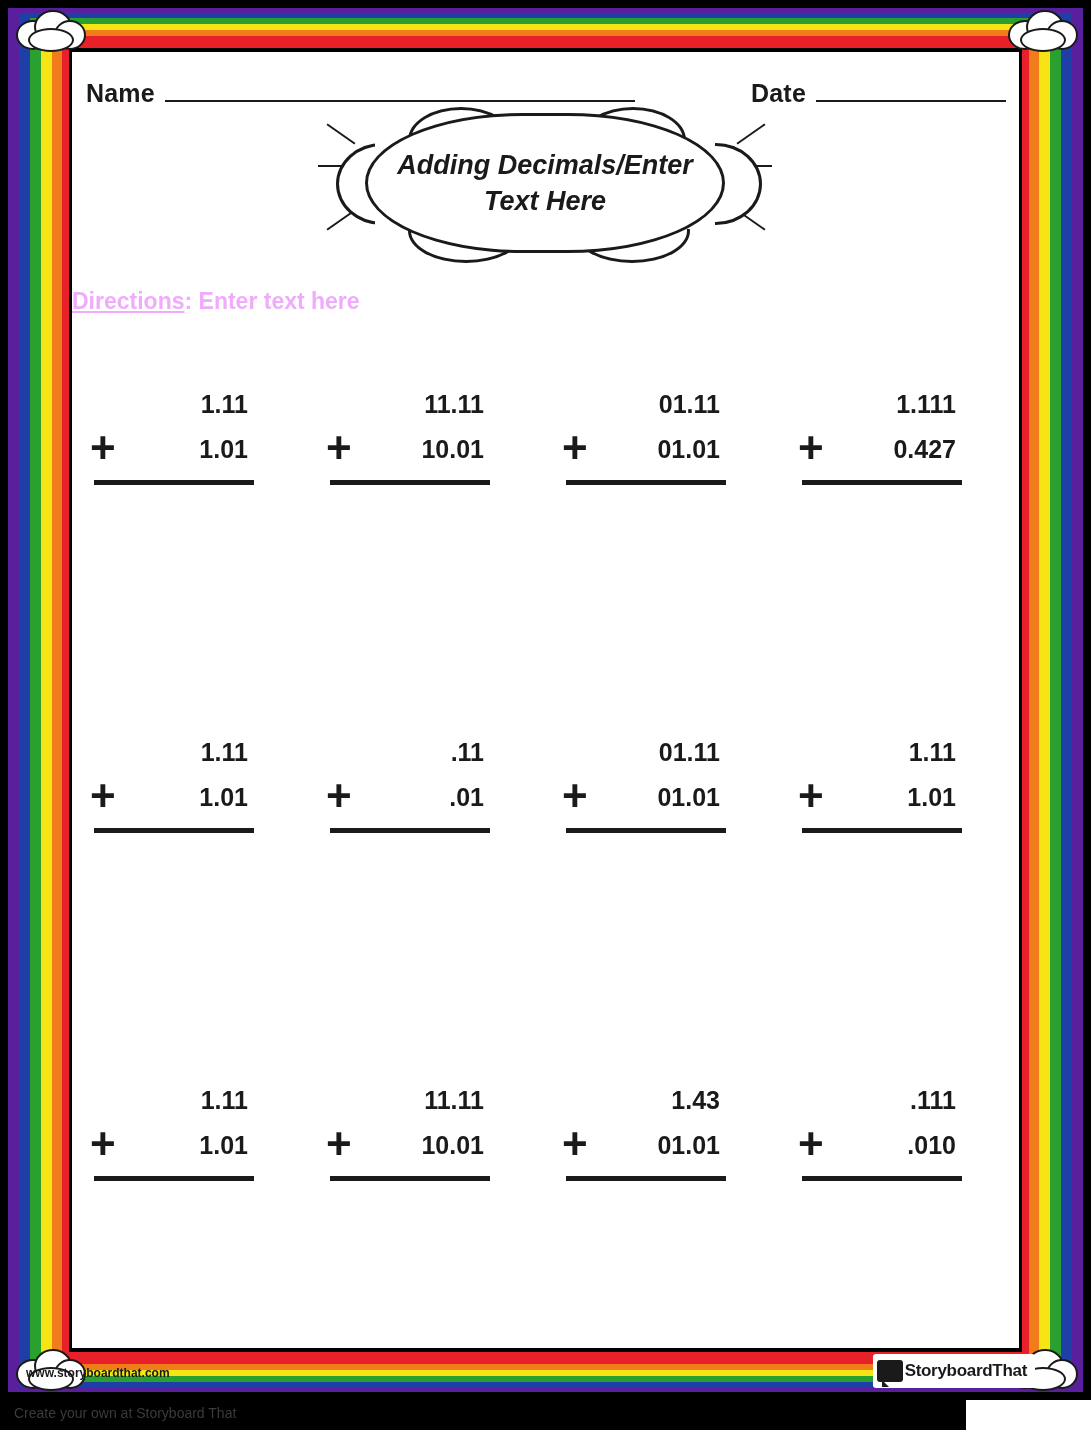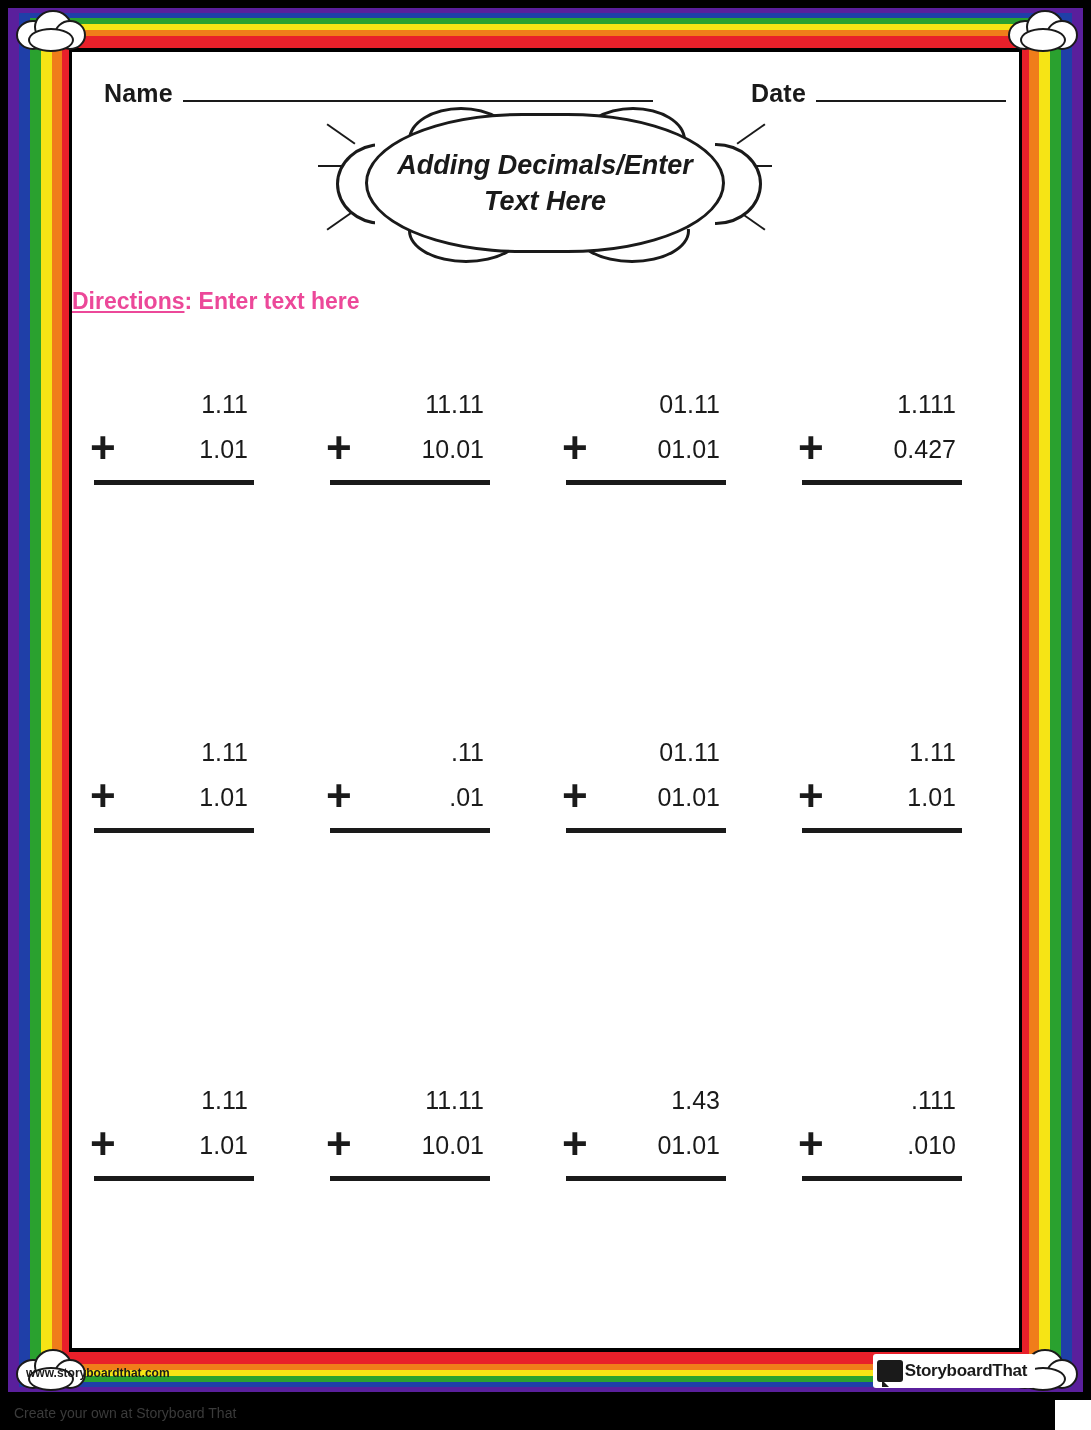--- a/index.html
+++ b/index.html
@@ -81,21 +81,20 @@
     top: 26px;
     width: 920px;
     display: flex;
     align-items: baseline;
   }
   .lbl {
     font-size: 25px;
     font-weight: bold;
     color: #1a1a1a;
     letter-spacing: .2px;
-    margin-left: 18px;
   }
   .ruleline {
     border-bottom: 2px solid #1a1a1a;
     height: 22px;
   }
   .name-line { width: 470px; margin-left: 10px; }
   .date-line { width: 190px; margin-left: 10px; }
   .spacer { flex: 1; }
 
   
@@ -156,21 +155,21 @@
     height: 2px;
     z-index: 1;
   }
 
   .directions {
     position: absolute;
     left: 0px;
     top: 236px;
     font-size: 23px;
     font-weight: bold;
-    color: #ec4899;
+    color: #f0abfc;
   }
   .directions u { text-decoration: underline; }
 
   
   .grid {
     position: absolute;
     left: 0px;
     top: 330px;
     width: 947px;
   }
@@ -184,21 +183,21 @@
   }
   .prob {
     position: absolute;
     left: 22px;
     top: 10px;
     width: 178px;
   }
   .topnum, .botnum {
     text-align: right;
     font-size: 25px;
-    font-weight: normal;
+    font-weight: bold;
     color: #1a1a1a;
     padding-right: 24px;
     line-height: 1.0;
   }
   .topnum { margin-bottom: 20px; }
   .plusrow {
     position: relative;
   }
   .plus {
     position: absolute;
@@ -258,21 +257,21 @@
     font-size: 17px;
     font-weight: bold;
     color: #1a1a1a;
     letter-spacing: -0.3px;
   }
 
   .bottom-strip {
     position: absolute;
     left: 0;
     top: 1400px;
-    width: 1055px;
+    width: 966px;
     height: 30px;
     background: #000000;
   }
   .bottom-strip .caption {
     position: absolute;
     left: 14px;
     top: 5px;
     font-size: 14px;
     color: #3b3b3b;
   }

